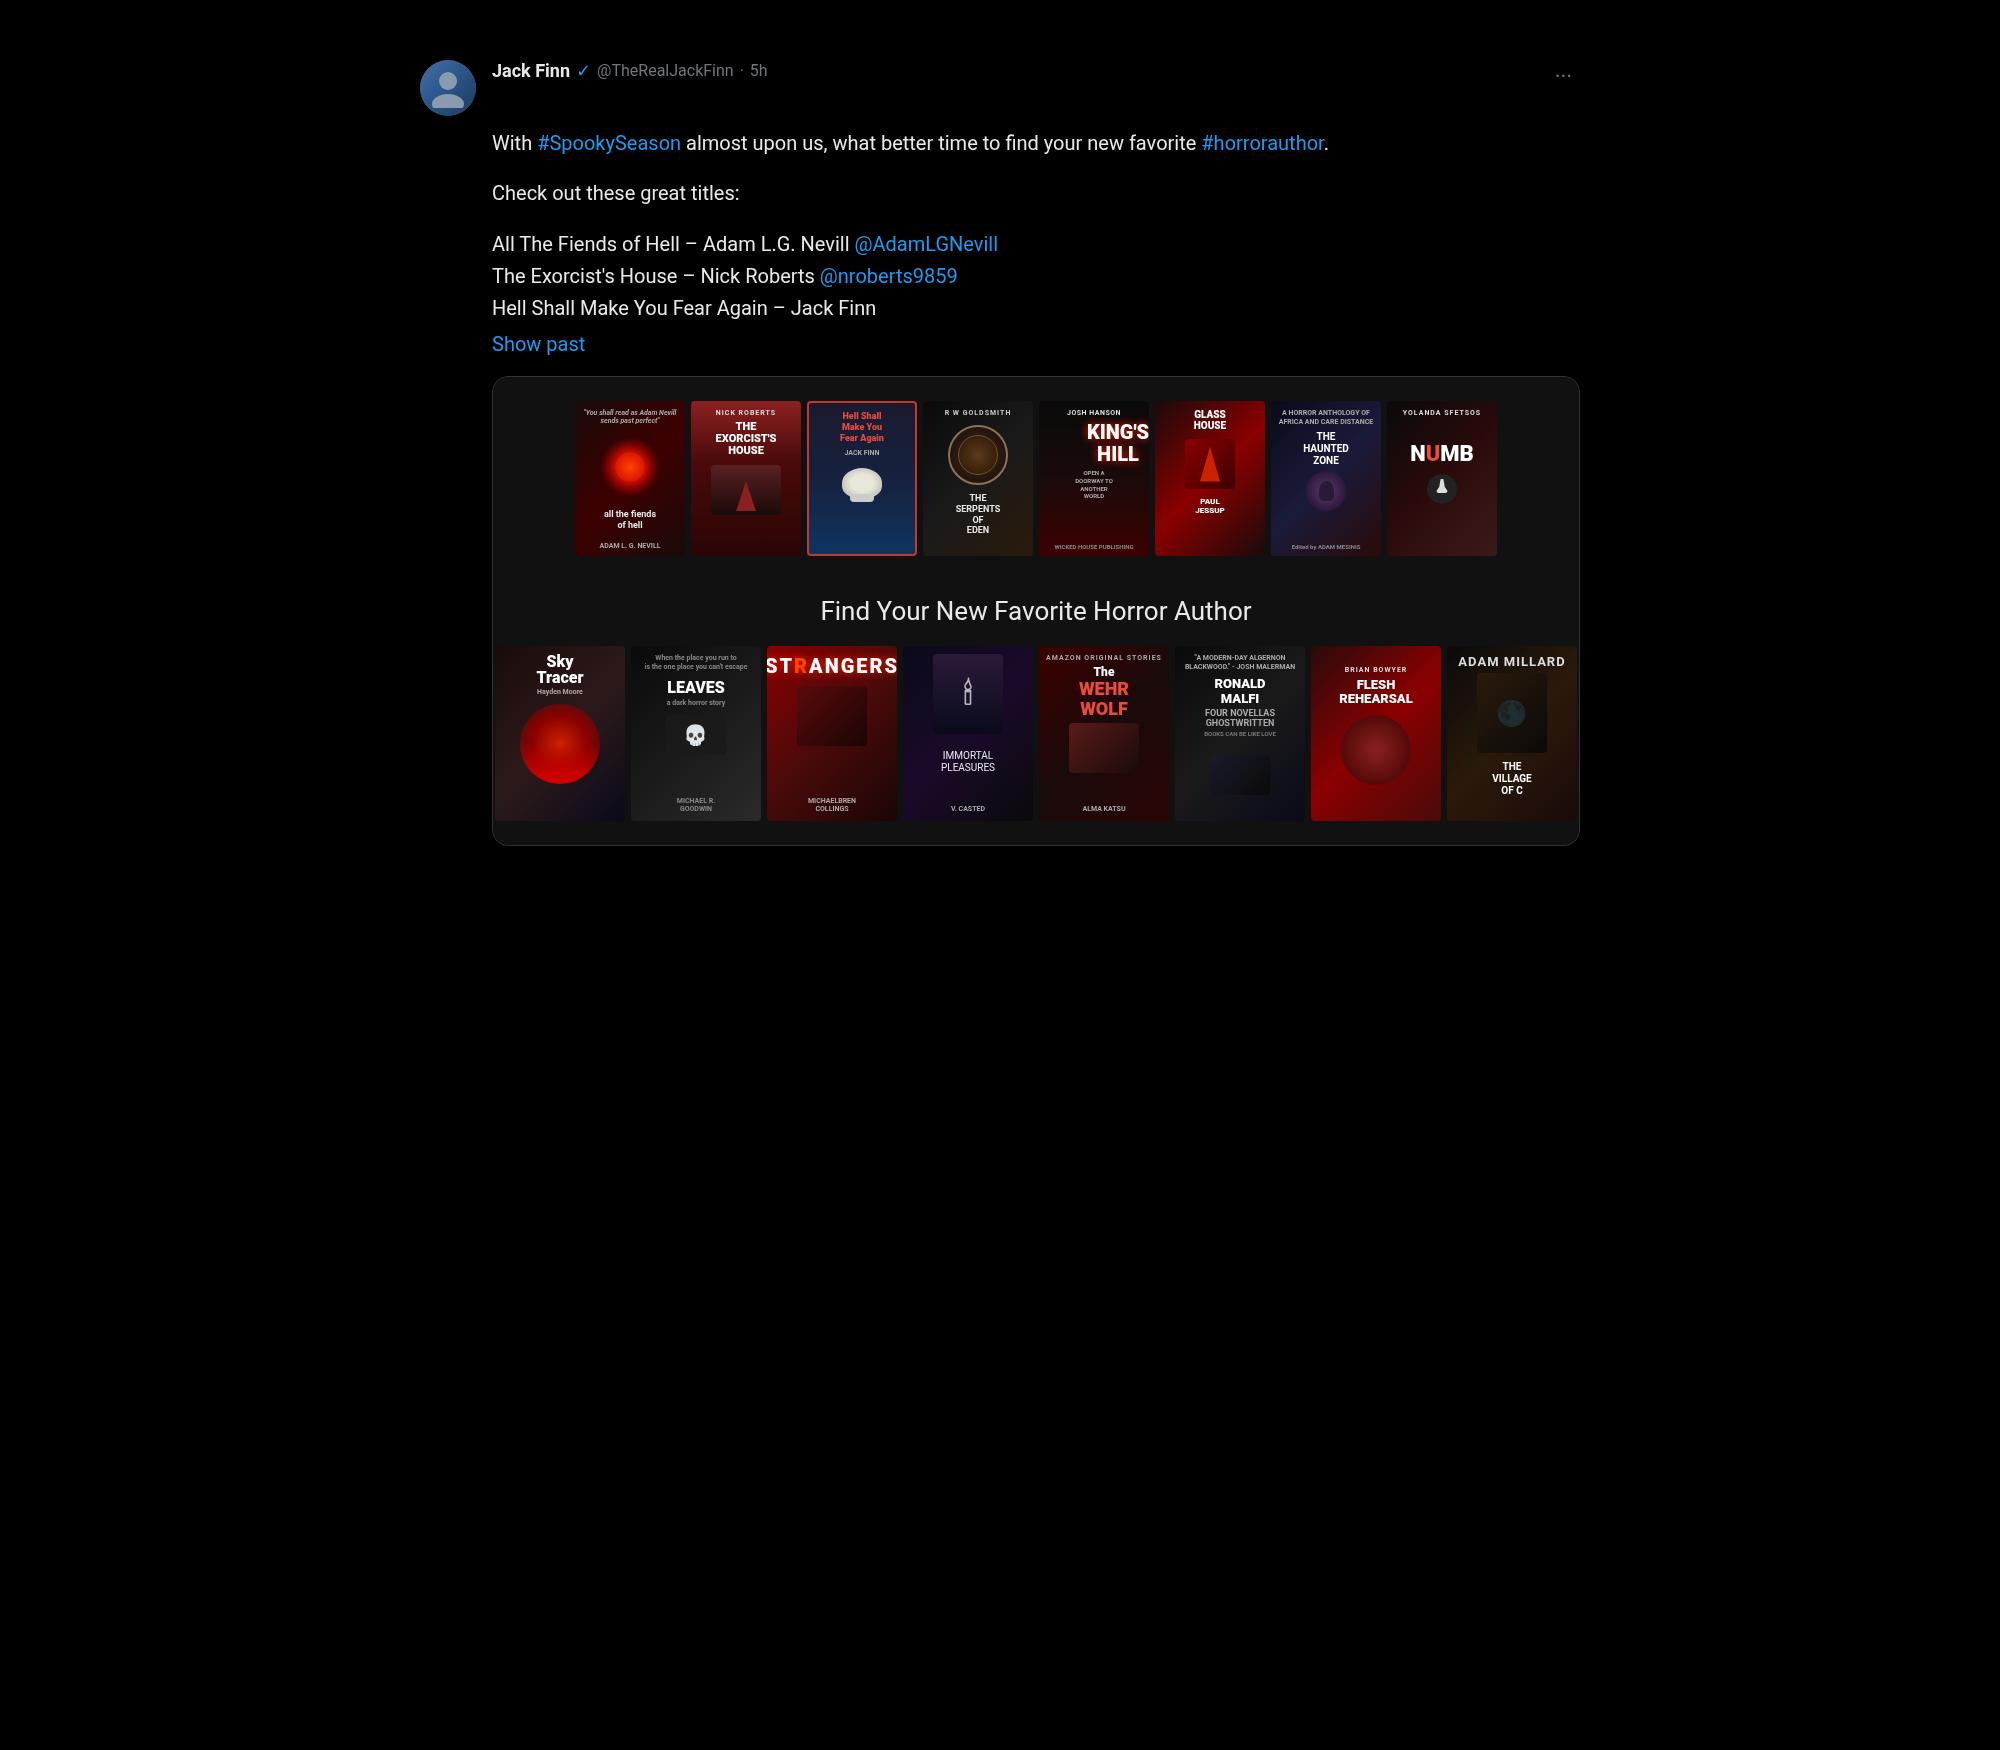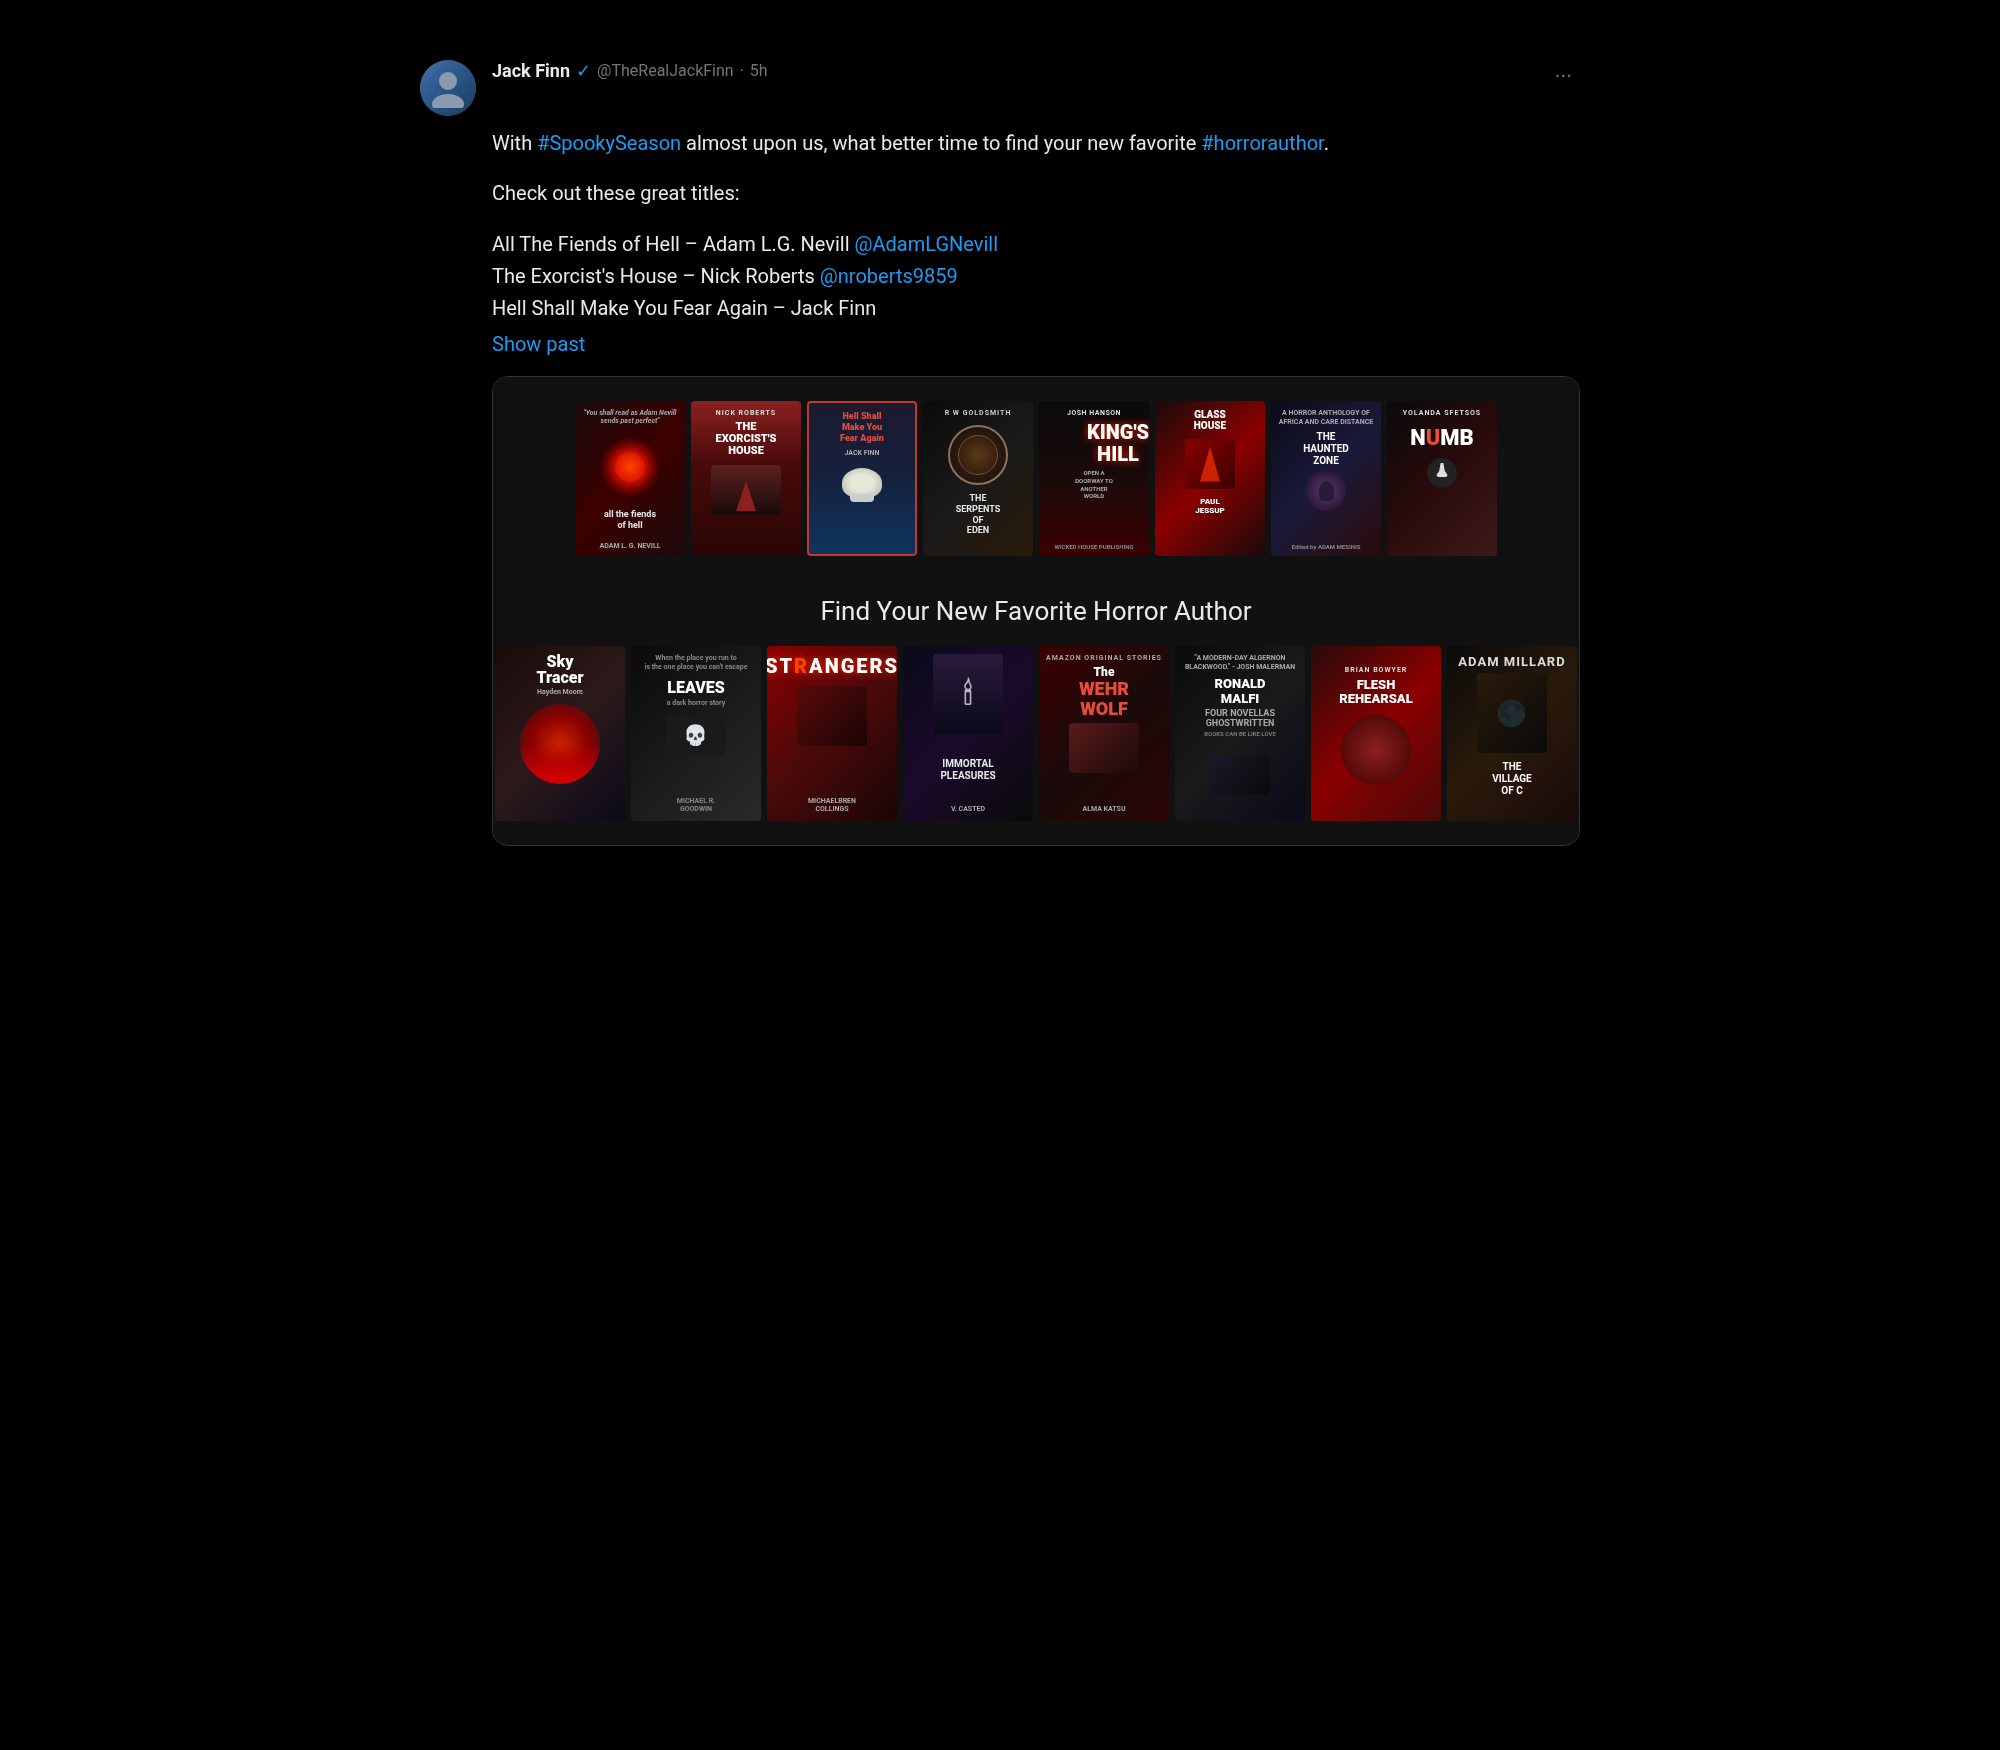--- a/index.html
+++ b/index.html
@@ -320,21 +320,21 @@
                 <div style="width:15px;height:20px;background:#2a1a3a;border-radius:50% 50% 30% 30%;"></div>
               </div>
             </div>
             <div style="font-size:6px;color:#888;text-align:center;margin-top:auto;">Edited by ADAM MESINIS</div>
           </div>
         </div>
 
         <div class="book-cover book-8">
           <div class="book-cover-inner">
             <div style="font-size:7px;color:#ddd;letter-spacing:1px;">YOLANDA SFETSOS</div>
-            <div style="font-size:22px;font-weight:900;color:#fff;text-align:center;margin-top:8px;">N<span style="color:#e74c3c">U</span>MB</div>
+            <div style="font-size:22px;font-weight:900;color:#fff;text-align:center;margin-top:24px;">N<span style="color:#e74c3c">U</span>MB</div>
             <div style="width:30px;height:30px;background:#222;border-radius:50%;margin:8px auto;display:flex;align-items:center;justify-content:center;">
               <div style="width:14px;height:20px;background:#ddd;clip-path:polygon(40% 0%,60% 0%,70% 40%,90% 60%,80% 70%,20% 70%,10% 60%,30% 40%)"></div>
             </div>
           </div>
         </div>
       </div>
 
       <div class="card-title">Find Your New Favorite Horror Author</div>
 
       <div class="books-row-2">
@@ -367,21 +367,21 @@
             <div style="width:70px;height:60px;margin:8px auto;background:linear-gradient(135deg,#5a0a0a,#1a0505);border-radius:4px;"></div>
             <div style="font-size:7px;color:#aaa;text-align:center;margin-top:auto;">MICHAELBREN<br>COLLINGS</div>
           </div>
         </div>
 
         <div class="book-cover-2 bc2-4">
           <div class="book-cover-inner" style="padding:8px 6px;">
             <div style="width:70px;height:80px;margin:0 auto;background:linear-gradient(180deg,#2a1a3a,#0a0a1a);border-radius:4px;display:flex;align-items:center;justify-content:center;">
               <div style="font-size:30px;opacity:0.7;">🕯</div>
             </div>
-            <div style="font-size:10px;font-weight:700;color:#e7e9ea;text-align:center;line-height:1.2;margin-top:24px;">IMMORTAL<br>PLEASURES</div>
+            <div style="font-size:10px;font-weight:400;color:#e7e9ea;text-align:center;line-height:1.2;margin-top:16px;">IMMORTAL<br>PLEASURES</div>
             <div style="font-size:7px;color:#aaa;margin-top:auto;">V. CASTED</div>
           </div>
         </div>
 
         <div class="book-cover-2 bc2-5">
           <div class="book-cover-inner" style="padding:8px 6px;">
             <div style="font-size:7px;color:#aaa;letter-spacing:1px;">AMAZON ORIGINAL STORIES</div>
             <div style="font-size:12px;font-weight:900;color:#fff;text-align:center;margin-top:4px;line-height:1.1;">The<br><span style="font-size:18px;color:#e74c3c">WEHR<br>WOLF</span></div>
             <div style="width:70px;height:50px;margin:4px auto;background:linear-gradient(135deg,#5a1a1a,#1a0a0a);border-radius:4px;"></div>
             <div style="font-size:7px;color:#aaa;margin-top:auto;">ALMA KATSU</div>

